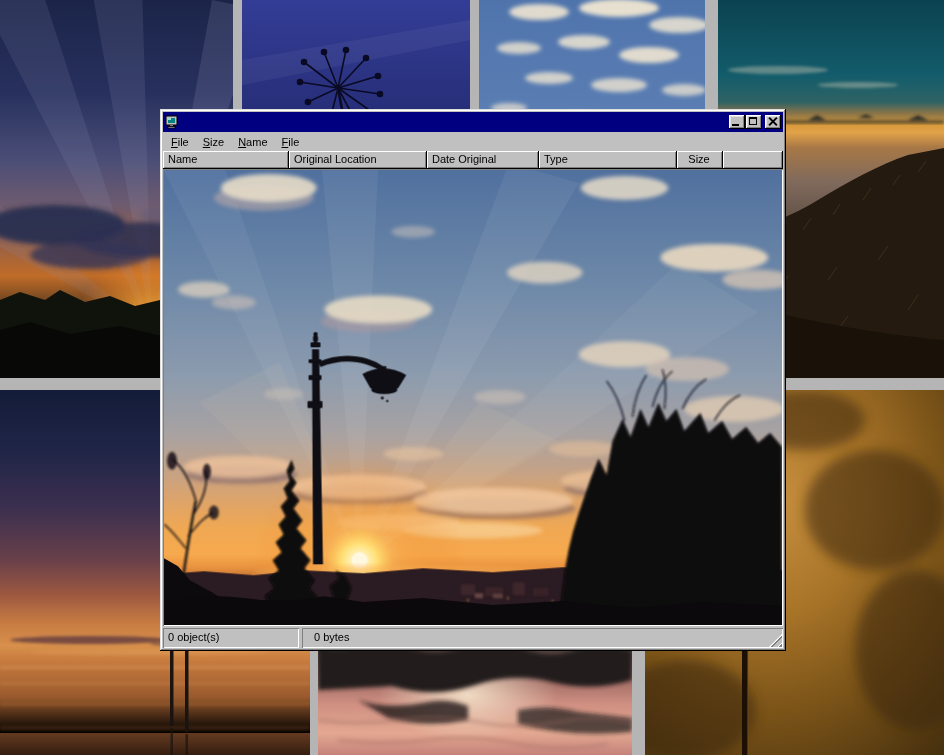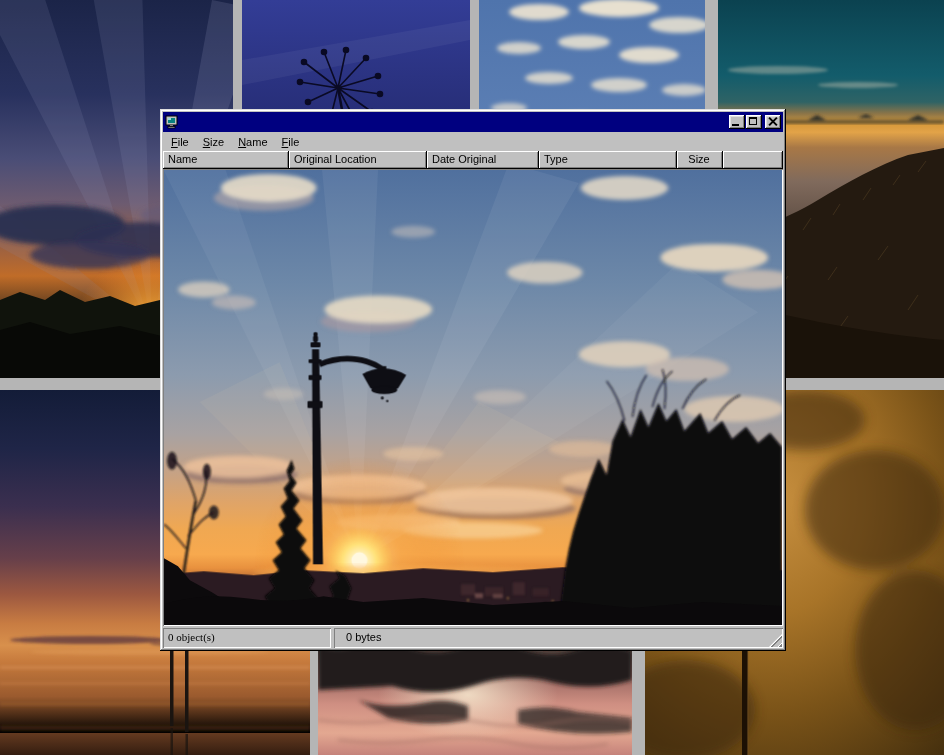--- a/index.html
+++ b/index.html
@@ -56,21 +56,21 @@
   .hcell.size{text-align:center;padding-right:7px;}
 
   .listview{flex:1;position:relative;overflow:hidden;background:#000;
     box-shadow:inset 1px 1px 0 #808080,inset -1px -1px 0 #fff;}
   .listview svg{position:absolute;left:1px;top:1px;width:calc(100% - 2px);height:calc(100% - 2px);}
 
   .statusbar{height:20px;flex:none;display:flex;margin-top:2px;gap:3px;}
   .spanel{box-sizing:border-box;height:20px;font-size:11px;color:#000;
     padding:3px 0 0 5px;background:#c0c0c0;position:relative;
     box-shadow:inset 1px 1px 0 #808080,inset -1px -1px 0 #fff;white-space:nowrap;}
-  .spanel.objects{width:168px;flex:none;font-family:Liberation Serif, serif;}
+  .spanel.objects{width:136px;flex:none;}
   .spanel.bytes{flex:1;padding-left:12px;}
   .grip{position:absolute;right:1px;bottom:1px;width:13px;height:13px;
     background:repeating-linear-gradient(135deg,transparent 0 3px,#fff 3px 4px,#808080 4px 6px);
     clip-path:polygon(100% 0,100% 100%,0 100%);cursor:nwse-resize;}
 </style>
 </head>
 <body>
 
 <div id="screen">
 

